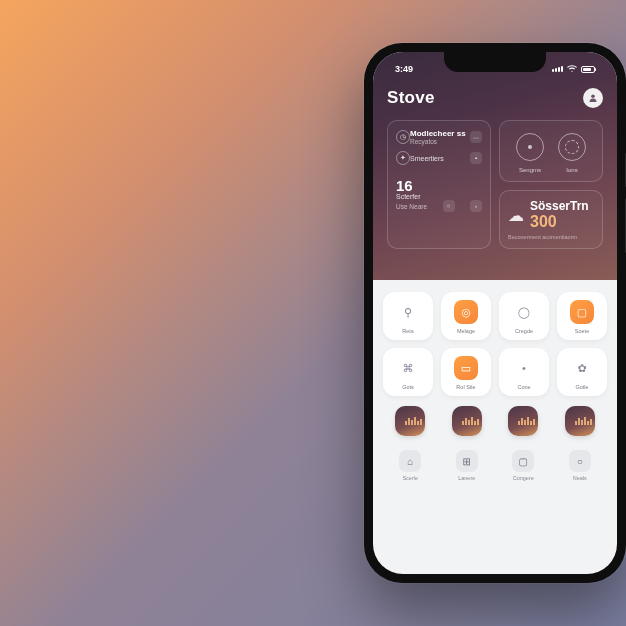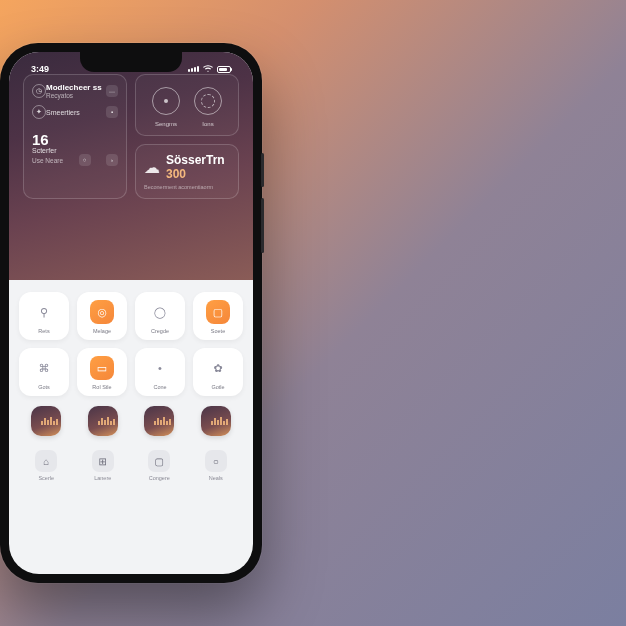--- a/index.html
+++ b/index.html
@@ -1,17 +1,17 @@
 <!DOCTYPE html>
 <html><head>
 <meta charset="utf-8">
 <style>
 *{margin:0;padding:0;box-sizing:border-box;font-family:-apple-system,BlinkMacSystemFont,sans-serif}
 html,body{width:626px;height:626px;overflow:hidden}
-.bg{width:626px;height:626px;background:linear-gradient(135deg,#f5a55e 0%,#d48f6e 25%,#8f8296 55%,#7b7fa0 100%);display:flex;align-items:center;justify-content:flex-start}
+.bg{width:626px;height:626px;background:linear-gradient(135deg,#f5a55e 0%,#d48f6e 25%,#8f8296 55%,#7b7fa0 100%);display:flex;align-items:center;justify-content:flex-end}
 .phone{width:262px;height:540px;background:#0e0e0f;border-radius:38px;padding:9px;box-shadow:0 30px 60px rgba(0,0,0,.4),0 0 0 1px rgba(255,255,255,.08);position:relative}
 .phone::before,.phone::after{content:"";position:absolute;background:#2a2a2d;border-radius:2px}
 .phone::before{right:-2px;top:110px;width:3px;height:34px}
 .phone::after{right:-2px;top:155px;width:3px;height:55px}
 .screen{width:100%;height:100%;border-radius:30px;overflow:hidden;background:#f2f3f5;position:relative}
 .notch{position:absolute;top:0;left:50%;transform:translateX(-50%);width:102px;height:20px;background:#0e0e0f;border-radius:0 0 14px 14px;z-index:10}
 .dark{height:228px;background:linear-gradient(165deg,#3a2b3e 0%,#4d3246 30%,#6a4250 60%,#8a5c57 100%);padding:8px 14px 10px;color:#fff;position:relative}
 .status{display:flex;justify-content:space-between;align-items:center;font-size:9px;font-weight:600;padding:4px 8px 0}
 .status-right{display:flex;gap:4px;align-items:center}
 .bars{display:flex;gap:1px;align-items:flex-end}
@@ -36,21 +36,21 @@
 .csub{font-size:6.5px;color:rgba(255,255,255,.6)}
 .circles{display:flex;gap:14px;justify-content:center;margin:4px 0 6px}
 .ring{width:28px;height:28px;border:1.2px solid rgba(255,255,255,.5);border-radius:50%;display:flex;align-items:center;justify-content:center;position:relative}
 .ring::after{content:"";width:4px;height:4px;border-radius:50%;background:rgba(255,255,255,.7)}
 .ring.d::after{border:1px dashed rgba(255,255,255,.6);background:none;width:12px;height:12px;border-radius:50%}
 .rlabels{display:flex;gap:14px;justify-content:center;font-size:6px;color:rgba(255,255,255,.7)}
 .rlabels span{width:28px;text-align:center}
 .cloud-row{display:flex;align-items:center;gap:6px}
 .cloud{font-size:16px;color:rgba(255,255,255,.88)}
 .cloud-t{font-size:12px;font-weight:600}
-.cloud-n{font-size:12px;font-weight:600;color:#f5b97e}
+.cloud-n{font-size:16px;font-weight:600;color:#f5b97e}
 .cloud-s{font-size:5.5px;color:rgba(255,255,255,.5);margin-top:3px}
 .light{padding:12px 10px 6px;background:#f2f3f5}
 .grid{display:grid;grid-template-columns:repeat(4,1fr);gap:8px}
 .tile{background:#fff;border-radius:12px;padding:8px 4px 6px;display:flex;flex-direction:column;align-items:center;gap:4px;box-shadow:0 2px 5px rgba(0,0,0,.05)}
 .ticon{width:24px;height:24px;border-radius:8px;display:flex;align-items:center;justify-content:center;font-size:11px}
 .ticon.o{background:linear-gradient(145deg,#ff9f43,#f5873a);color:#fff}
 .ticon.g{color:#8a8a9a}
 .tlabel{font-size:5.5px;color:#7a7a85;text-align:center}
 .row3{display:grid;grid-template-columns:repeat(4,1fr);gap:10px;margin-top:10px;padding:0 4px}
 .tile3{display:flex;flex-direction:column;align-items:center;gap:3px}
@@ -79,20 +79,29 @@
                 <span></span>
                 <span></span>
               </div>
       <svg class="wifi" viewBox="0 0 12 9">
                 <path d="M6 8.2L7 7a2 2 0 00-2 0zM3.2 5.2a5 5 0 015.6 0l1-1a6.4 6.4 0 00-7.6 0zM1 3a9 9 0 0110 0l1-1a10.4 10.4 0 00-12 0z" fill="#fff"></path>
               </svg>
       <div class="batt"></div>
      </div>
     </div>
 
+    <div class="hdr">
+     <div class="title">Stove</div>
+     <div class="avatar">
+      <svg width="10" height="10" viewBox="0 0 10 10">
+                <circle cx="5" cy="3.2" r="1.8" fill="#6a5568"></circle>
+                <path d="M1.5 9a3.5 3.5 0 017 0z" fill="#6a5568"></path>
+              </svg>
+     </div>
+    </div>
 
     <div class="cards">
      <div class="card tall">
       <div class="crow">
        <div class="cicon">◷</div>
        <div>
         <strong>Modlecheer ss</strong>
         <div class="csub">Recyatos</div>
        </div>
        <div class="badge">⋯</div>

